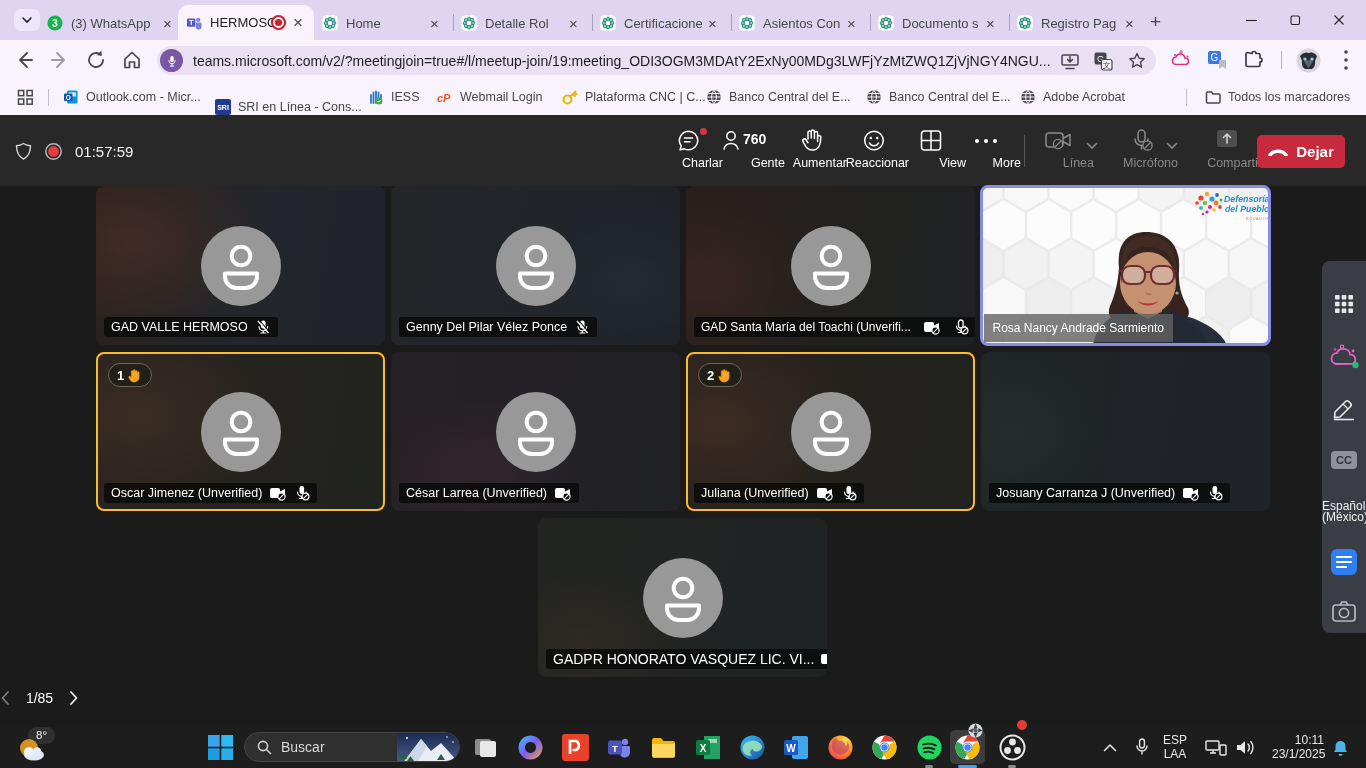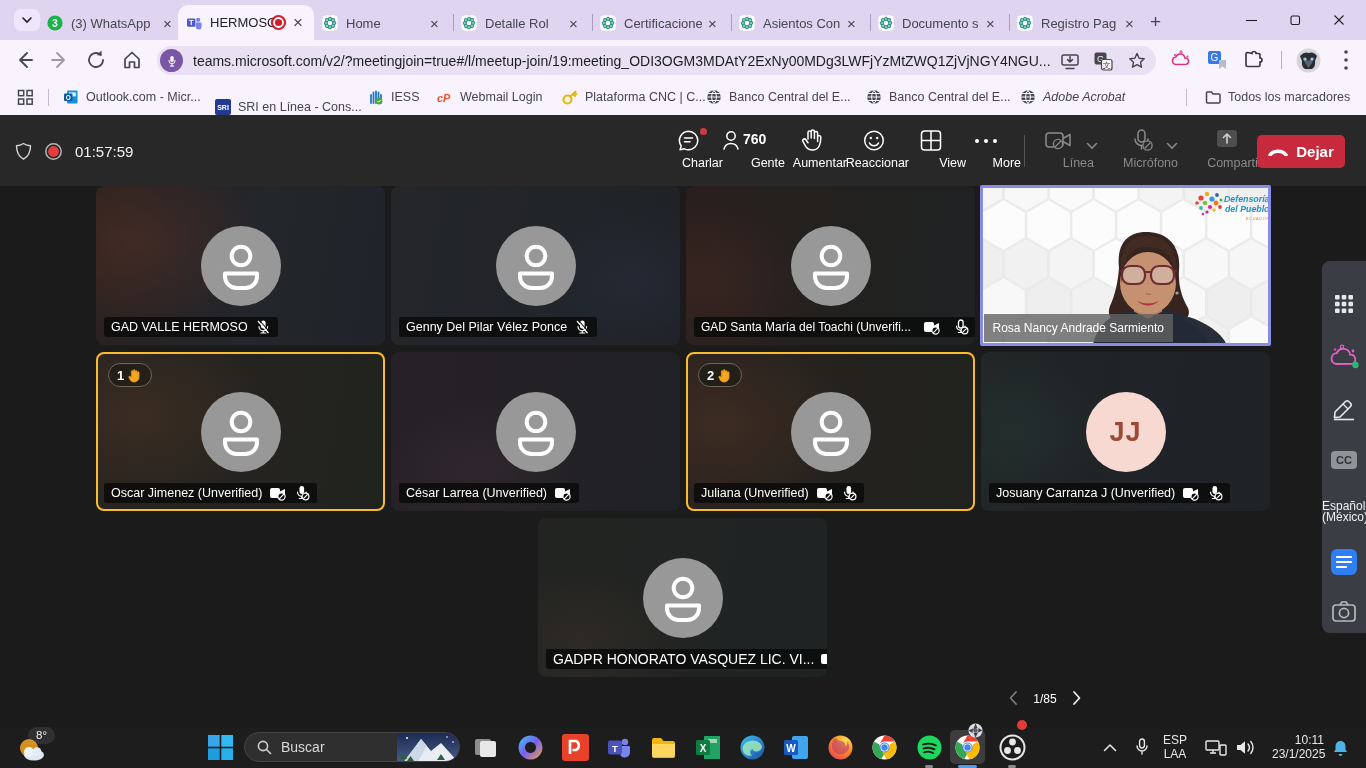--- a/index.html
+++ b/index.html
@@ -35,21 +35,21 @@
 .tbtn .tl { font-size:12.5px; margin-top:3px; }
 .gr { color:#8a8a8a !important; }
 #dejar { position:absolute; left:1257px; top:20px; width:88px; height:33px; background:#c72a3c; border-radius:5px; display:flex; align-items:center; justify-content:center; gap:8px; color:#fff; font-weight:bold; font-size:15px; }
 
 
 .tile { position:absolute; width:289px; height:159px; border-radius:8px; overflow:hidden; }
 .ytile { outline:2.5px solid #f9bc2d; outline-offset:-2.5px; }
 .avatar { position:absolute; left:50%; top:80px; transform:translate(-50%,-50%); width:80px; height:80px; border-radius:50%; background:#989898; display:flex; align-items:center; justify-content:center; }
 .nlabel { position:absolute; left:8px; bottom:8px; height:20px; background:rgba(10,10,10,.85); border-radius:3px; display:flex; align-items:center; padding:0 7px; color:#fff; font-size:12.5px; gap:7px; white-space:nowrap; }
 .hbadge { position:absolute; left:12px; top:11px; height:24px; background:rgba(32,30,24,.85); border:1px solid #6e6753; border-radius:13px; display:flex; align-items:center; padding:0 9px 0 8px; color:#fff; font-size:13px; font-weight:bold; gap:4px; }
-#pager { position:absolute; left:0; top:575px; width:1082px; text-align:right; color:#fff; font-size:12px; }
+#pager { position:absolute; left:0; top:575px; width:1082px; text-align:left; color:#fff; font-size:14px; }
 
 
 #sidebar { position:absolute; left:1322px; top:146px; width:44px; height:372px; background:#3a3d43; border-radius:8px 0 0 8px; }
 
 
 #taskbar { position:absolute; left:0; top:727px; width:1366px; height:41px; background:#1d1d1d; }
 .tic { position:absolute; top:7px; width:27px; height:27px; }
 </style>
 </head>
 <body>
@@ -379,21 +379,21 @@
         </svg>
       Banco Central del E...
     </div>
     <div class="bm" style="position:absolute;left:866px;top:9px;">
       <svg class="bi globe" viewBox="0 0 16 16">
           <circle cx="8" cy="8" r="6.8" fill="#4a4d52"></circle>
           <path d="M8 1.2 a10.5 10.5 0 0 1 0 13.6 a10.5 10.5 0 0 1 0-13.6 M1.2 8 h13.6 M2.2 4.5 h11.6 M2.2 11.5 h11.6" stroke="#f8f3fd" stroke-width="1" fill="none"></path>
         </svg>
       Banco Central del E...
     </div>
-    <div class="bm" style="position:absolute;left:1020px;top:9px;font-style:italic;">
+    <div class="bm" style="position:absolute;left:1020px;top:9px;">
       <svg class="bi globe" viewBox="0 0 16 16">
           <circle cx="8" cy="8" r="6.8" fill="#4a4d52"></circle>
           <path d="M8 1.2 a10.5 10.5 0 0 1 0 13.6 a10.5 10.5 0 0 1 0-13.6 M1.2 8 h13.6 M2.2 4.5 h11.6 M2.2 11.5 h11.6" stroke="#f8f3fd" stroke-width="1" fill="none"></path>
         </svg>
       Adobe Acrobat
     </div>
     <div class="abs" style="left:1186px;top:9px;width:1px;height:17px;background:#c6bbd9;"></div>
     <div class="bm" style="position:absolute;left:1205px;top:9px;">
       <svg class="bi" viewBox="0 0 16 16">
           <path d="M1.5 4 a1 1 0 0 1 1-1 h4 l1.5 2 h6 a1 1 0 0 1 1 1 v7 a1 1 0 0 1 -1 1 h-11.5 a1 1 0 0 1 -1-1 z" fill="none" stroke="#45474d" stroke-width="1.5"></path>
@@ -564,21 +564,21 @@
               <circle cx="12.5" cy="11.5" r="3.6" fill="#0a0a0a" stroke="#fff" stroke-width="1.2"></circle>
               <path d="M10.2 13.8 L14.8 9.2" stroke="#fff" stroke-width="1.2"></path>
             </svg> <svg class="micoff" width="16" height="16" viewBox="0 0 16 16">
               <rect x="5.5" y="1" width="4.6" height="8" rx="2.3" stroke="#fff" stroke-width="1.3" fill="none"></rect>
               <path d="M3.5 7 a4.3 4.3 0 0 0 8.6 0 M7.8 11.5 V13.5 M5.3 13.5 h5" stroke="#fff" stroke-width="1.2" fill="none" stroke-linecap="round"></path>
               <circle cx="11.5" cy="11.5" r="3.4" fill="#0a0a0a" stroke="#fff" stroke-width="1.2"></circle>
               <path d="M9.3 13.7 L13.7 9.3" stroke="#fff" stroke-width="1.2"></path>
             </svg></div>
       </div>
 
-      <div class="tile" style="left:981px;top:71px;background:#fff;outline:3px solid #888ce4;outline-offset:-2px;border-radius:1px;">
+      <div class="tile" style="left:981px;top:71px;background:#fff;outline:3px solid #888ce4;outline-offset:-2px;border-radius:7px;">
         <svg width="289" height="159" viewBox="0 0 289 159" id="rosasvg">
             <rect width="289" height="159" fill="#f2f2f2"></rect>
             <polygon points="-22.5,-64.2 -0.7,-51.6 -0.7,-26.4 -22.5,-13.8 -44.3,-26.4 -44.3,-51.6" fill="#fcfcfc" stroke="#e4e4e4" stroke-width="0.8"></polygon>
             <polygon points="22.5,-64.2 44.3,-51.6 44.3,-26.4 22.5,-13.8 0.7,-26.4 0.7,-51.6" fill="#f1f1f1" stroke="#e4e4e4" stroke-width="0.8"></polygon>
             <polygon points="67.5,-64.2 89.4,-51.6 89.4,-26.4 67.5,-13.8 45.7,-26.4 45.7,-51.6" fill="#eeeeee" stroke="#e4e4e4" stroke-width="0.8"></polygon>
             <polygon points="112.6,-64.2 134.4,-51.6 134.4,-26.4 112.6,-13.8 90.8,-26.4 90.8,-51.6" fill="#f8f8f8" stroke="#e4e4e4" stroke-width="0.8"></polygon>
             <polygon points="157.6,-64.2 179.4,-51.6 179.4,-26.4 157.6,-13.8 135.8,-26.4 135.8,-51.6" fill="#fcfcfc" stroke="#e4e4e4" stroke-width="0.8"></polygon>
             <polygon points="202.6,-64.2 224.5,-51.6 224.5,-26.4 202.6,-13.8 180.8,-26.4 180.8,-51.6" fill="#f1f1f1" stroke="#e4e4e4" stroke-width="0.8"></polygon>
             <polygon points="247.7,-64.2 269.5,-51.6 269.5,-26.4 247.7,-13.8 225.9,-26.4 225.9,-51.6" fill="#eeeeee" stroke="#e4e4e4" stroke-width="0.8"></polygon>
             <polygon points="292.7,-64.2 314.5,-51.6 314.5,-26.4 292.7,-13.8 270.9,-26.4 270.9,-51.6" fill="#f8f8f8" stroke="#e4e4e4" stroke-width="0.8"></polygon>
@@ -735,23 +735,20 @@
               <circle cx="12.5" cy="11.5" r="3.6" fill="#0a0a0a" stroke="#fff" stroke-width="1.2"></circle>
               <path d="M10.2 13.8 L14.8 9.2" stroke="#fff" stroke-width="1.2"></path>
             </svg> <svg class="micoff2" width="16" height="16" viewBox="0 0 16 16">
               <rect x="5.5" y="1" width="4.6" height="8" rx="2.3" fill="#fff"></rect>
               <path d="M3.5 7 a4.3 4.3 0 0 0 8.6 0 M7.8 11.5 V13.5 M5.3 13.5 h5" stroke="#fff" stroke-width="1.2" fill="none" stroke-linecap="round"></path>
               <circle cx="11.5" cy="11.5" r="3.4" fill="#0a0a0a" stroke="#fff" stroke-width="1.2"></circle>
               <path d="M9.3 13.7 L13.7 9.3" stroke="#fff" stroke-width="1.2"></path>
             </svg></div>
       </div>
       <div class="tile" style="left:981px;top:237px;background:radial-gradient(ellipse 55% 80% at 10% 50%, rgba(40,66,60,.3), rgba(0,0,0,0) 60%), linear-gradient(100deg, #212626 0%, #202327 55%, #1f2226 100%);">
-        <div class="avatar" style="background:#f7d9d2;">
-            <span style="color:#9c4a36;font-size:27px;font-weight:bold;letter-spacing:1px;">JJ</span>
-          </div>
         <div class="nlabel">Josuany Carranza J (Unverified) <svg class="camoff" width="18" height="16" viewBox="0 0 18 16">
               <rect x="1" y="3" width="10" height="10" rx="2" fill="#fff"></rect>
               <path d="M11 6.5 L16 4 V12 L11 9.5" fill="#fff"></path>
               <circle cx="12.5" cy="11.5" r="3.6" fill="#0a0a0a" stroke="#fff" stroke-width="1.2"></circle>
               <path d="M10.2 13.8 L14.8 9.2" stroke="#fff" stroke-width="1.2"></path>
             </svg> <svg class="micoff2" width="16" height="16" viewBox="0 0 16 16">
               <rect x="5.5" y="1" width="4.6" height="8" rx="2.3" fill="#fff"></rect>
               <path d="M3.5 7 a4.3 4.3 0 0 0 8.6 0 M7.8 11.5 V13.5 M5.3 13.5 h5" stroke="#fff" stroke-width="1.2" fill="none" stroke-linecap="round"></path>
               <circle cx="11.5" cy="11.5" r="3.4" fill="#0a0a0a" stroke="#fff" stroke-width="1.2"></circle>
               <path d="M9.3 13.7 L13.7 9.3" stroke="#fff" stroke-width="1.2"></path>

